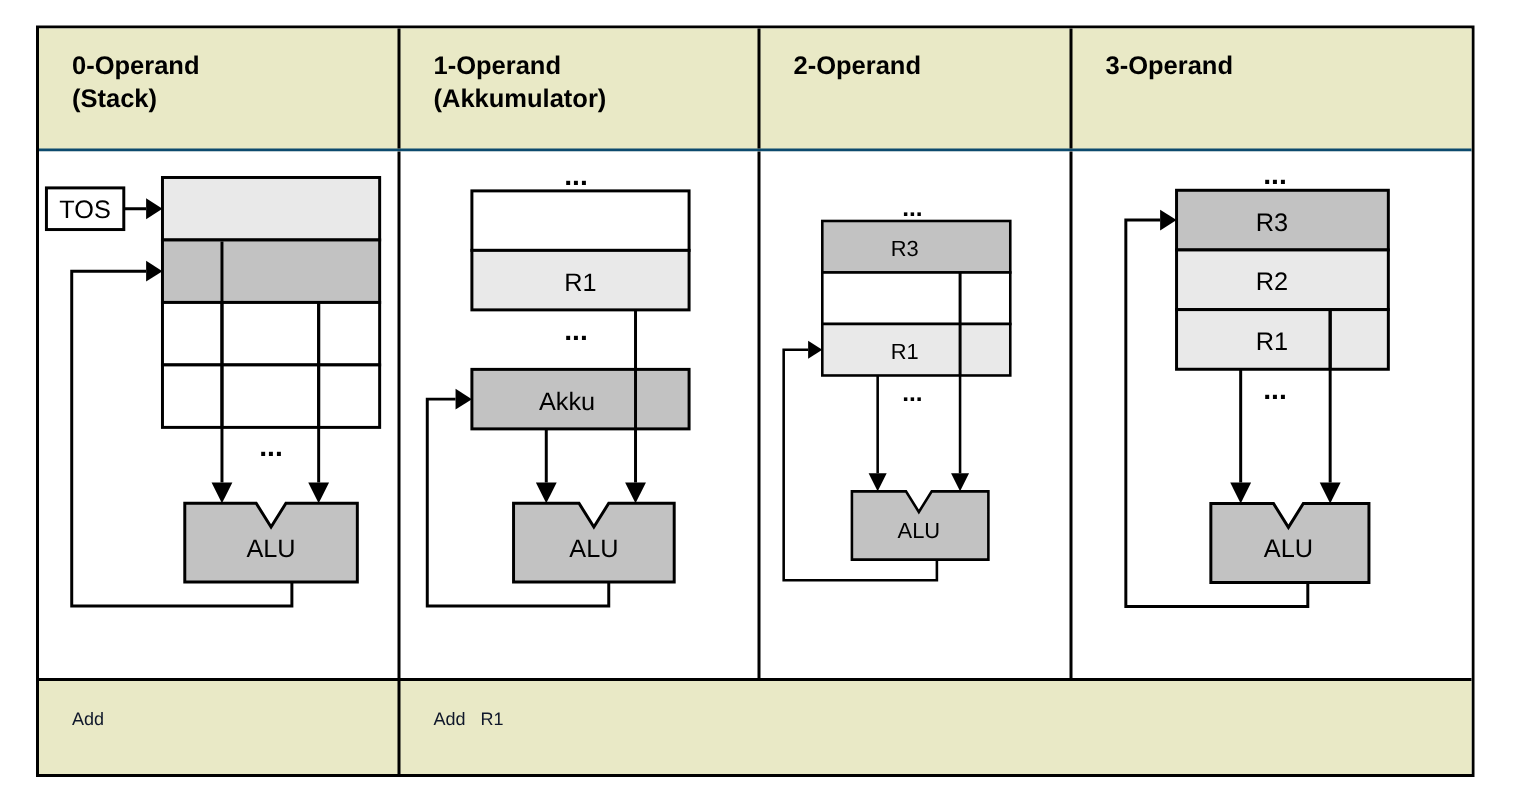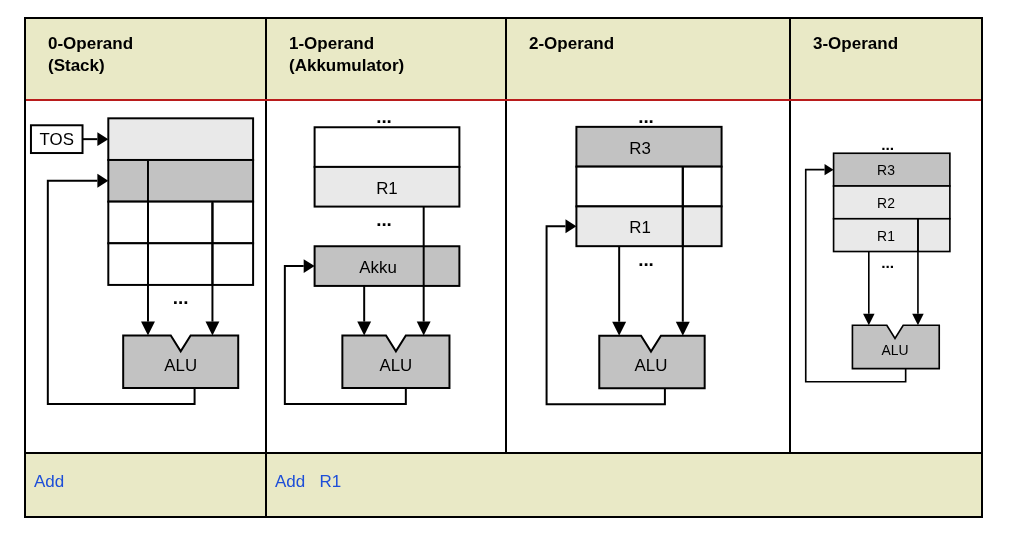--- a/index.html
+++ b/index.html
@@ -1,29 +1,29 @@
 <!DOCTYPE html>
 <html><head>
 <meta charset="utf-8">
 <style>
   html,body{margin:0;padding:0;background:#ffffff;}
   body{width:1009px;height:541px;overflow:hidden;font-family:"Liberation Sans",sans-serif;}
   #root{position:relative;width:1009px;height:541px;}
   .table{position:absolute;left:24px;top:17px;width:959px;height:501px;
          border:2px solid #000;box-sizing:border-box;display:flex;flex-direction:column;}
   .row{display:flex;width:100%;box-sizing:border-box;}
-  .row.header{height:82px;background:#e9e9c6;border-bottom:2px solid #b91c1c;}
+  .row.header{height:82px;background:#e9e9c6;border-bottom:2px solid #0c4a6e;}
   .row.body{flex:1;background:#ffffff;border-bottom:2px solid #000;}
   .row.footer{height:62px;background:#e9e9c6;}
   .cell{box-sizing:border-box;position:relative;border-right:2px solid #000;}
   .cell:last-child{border-right:none;border-radius:13px;}
-  .c0{width:241px;} .c1{width:240px;text-decoration:underline;} .c2{width:284px;} .c3{flex:1;}
+  .c0{width:241px;} .c1{width:240px;text-decoration:underline;} .c2{width:208px;} .c3{flex:1;}
   .hdr-text{position:absolute;left:22px;top:14px;font-size:17px;font-weight:bold;color:#000;
             line-height:22px;white-space:pre-line;}
-  .ftr-text{position:absolute;left:8px;top:18px;font-size:17px;color:#1d4ed8;white-space:pre;}
+  .ftr-text{position:absolute;left:22px;top:18px;font-size:12px;color:#0f172a;white-space:pre;}
   .diagram{position:absolute;left:0;top:0;width:100%;height:100%;}
   svg{display:block;}
 </style>
 </head>
 <body>
 
 <div id="root">
   <div class="table">
 
     <div class="row header">

